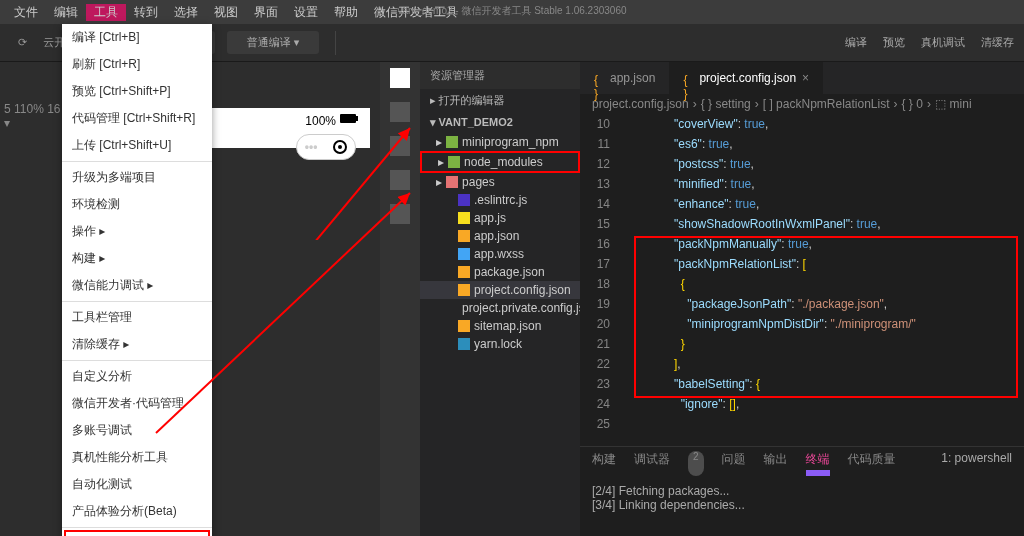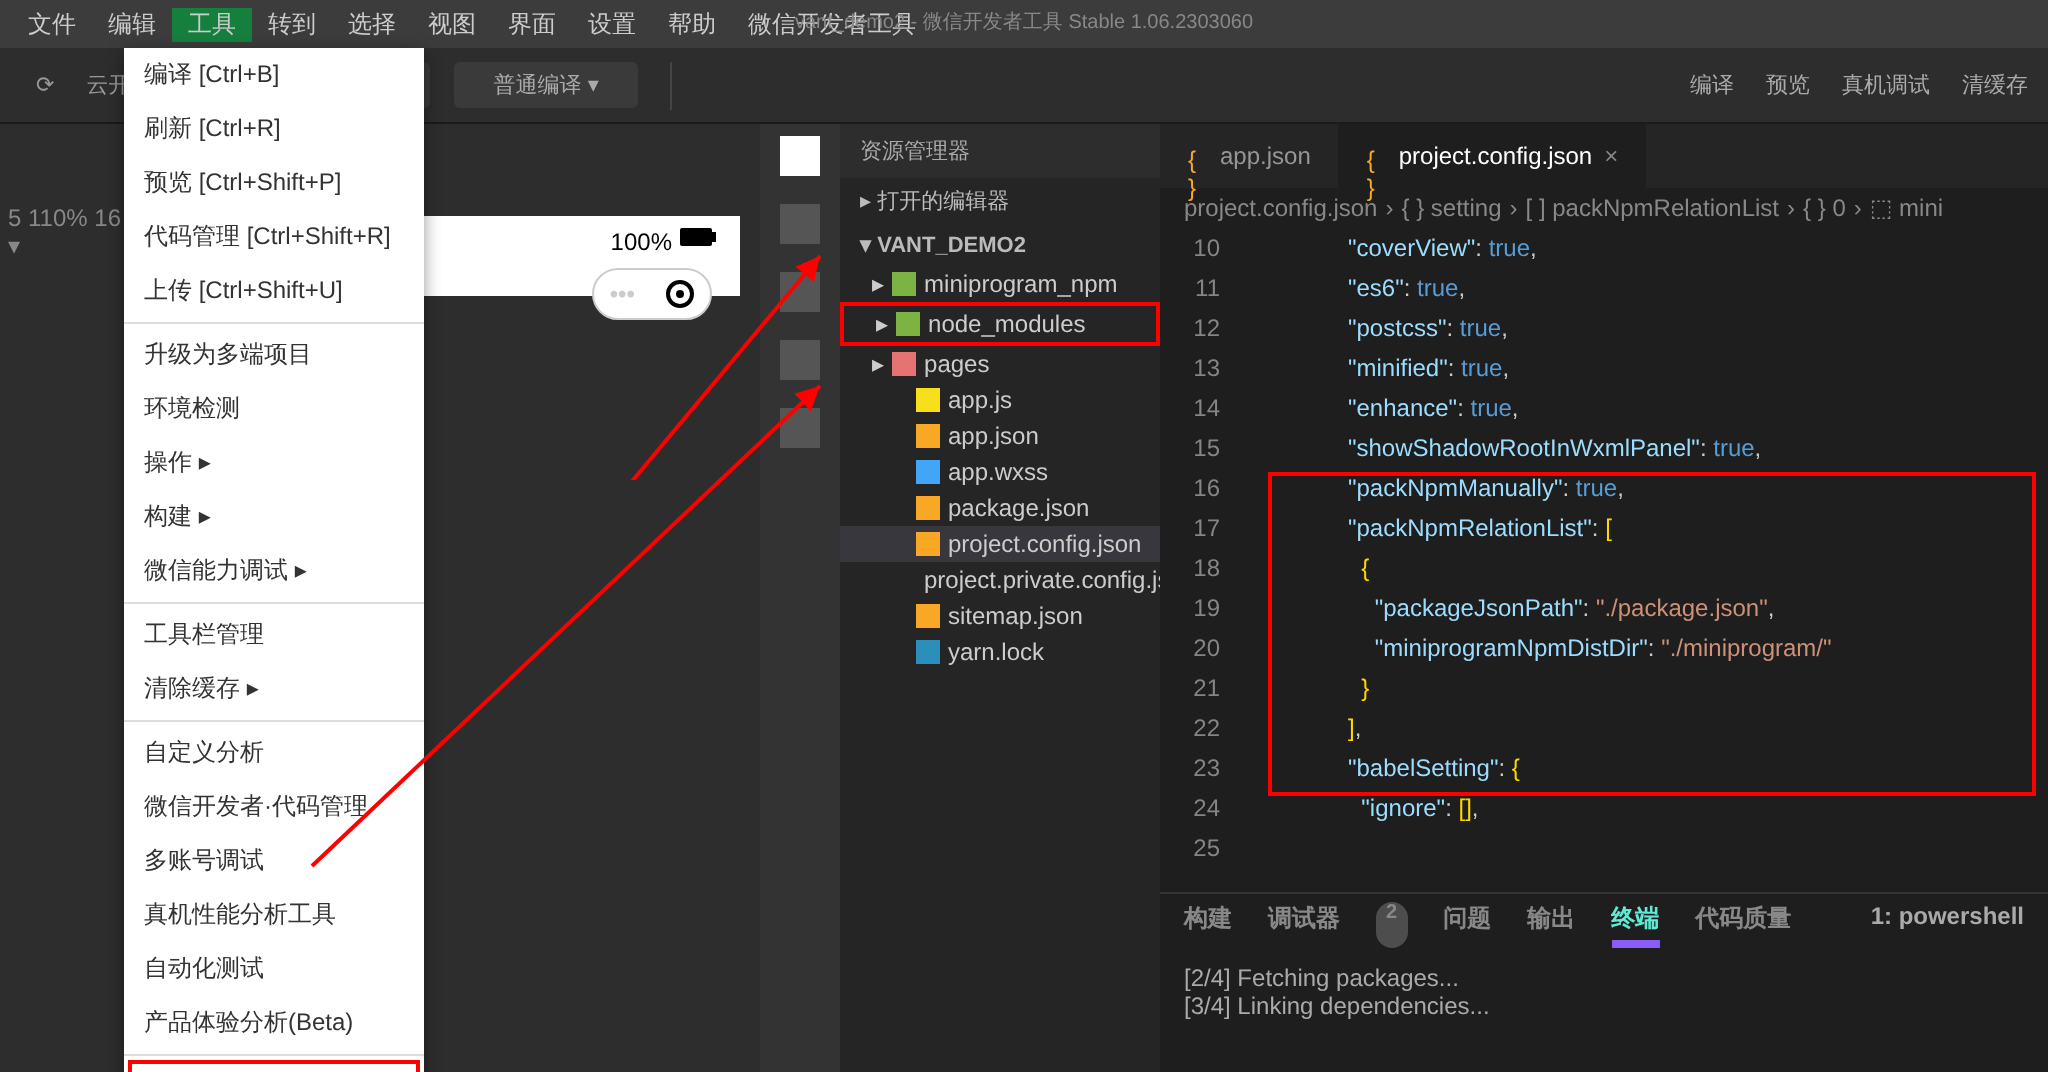--- a/index.html
+++ b/index.html
@@ -1,19 +1,19 @@
 <!DOCTYPE html>
 <html><head>
 <meta charset="utf-8">
 <style>
 * { margin:0; padding:0; box-sizing:border-box; font-family:"Microsoft YaHei",sans-serif; font-size:12px; }
 body { background:#1e1e1e; color:#ccc; width:1024px; height:536px; overflow:hidden; position:relative; }
 .menubar { height:24px; background:#3c3c3c; display:flex; align-items:center; padding:0 6px; }
 .menubar span { padding:0 8px; color:#ccc; cursor:pointer; }
-.menubar span:nth-child(3){ background:#15803d; }
+.menubar span:nth-child(3){ background:#be185d; }
 .title { position:absolute; left:50%; transform:translateX(-50%); top:4px; color:#888; font-size:10px; }
 .toolbar { height:38px; background:#2d2d2d; display:flex; align-items:center; padding:0 10px; border-bottom:1px solid #1a1a1a; }
 .tb-sep { width:1px; height:24px; background:#444; margin:0 10px; }
 .tb-btn { padding:4px 8px; color:#999; font-size:11px; }
 .tb-pill { background:#3a3a3a; border-radius:3px; padding:4px 20px; color:#aaa; font-size:11px; margin:0 6px; }
 .tb-labels { display:flex; gap:16px; margin-left:auto; }
 .tb-labels span { color:#aaa; font-size:11px; }
 .main { display:flex; height:calc(100% - 62px); }
 .left { width:67px; background:#2d2d2d; color:#888; padding:40px 4px 0; font-size:10px; }
 .sim-area { width:313px; background:#2d2d2d; position:relative; }
@@ -57,22 +57,22 @@
 .bread .seg { display:flex; align-items:center; gap:3px; }
 .code { flex:1; display:flex; font-family:Consolas,monospace; font-size:13px; overflow:hidden; position:relative; }
 .gutter { width:44px; text-align:right; padding-right:14px; color:#858585; }
 .gutter div { line-height:20px; }
 .lines { flex:1; }
 .lines div { line-height:20px; white-space:pre; padding-left:50px; }
 .k { color:#9cdcfe; } .s { color:#ce9178; } .b { color:#569cd6; } .br { color:#ffd700; }
 .hl-box { position:absolute; border:2px solid red; }
 .terminal { height:90px; background:#1e1e1e; border-top:1px solid #333; }
 .term-tabs { display:flex; gap:18px; padding:4px 12px; font-size:11px; }
-.term-tabs span { color:#888;font-weight:bold; }
-.term-tabs .act { color:#5eead4; border-bottom:4px solid #8b5cf6; padding-bottom:2px; }
+.term-tabs span { color:#888; }
+.term-tabs .act { color:#ec4899; border-bottom:6px solid #8b5cf6; padding-bottom:2px; }
 .term-tabs .badge { background:#4d4d4d; border-radius:8px; padding:0 5px; font-size:10px; }
 .term-tabs .right { margin-left:auto; color:#aaa; }
 .term-out { padding:4px 12px; font-family:Consolas,monospace; font-size:11px; color:#aaa; }
 .arrow { position:absolute; z-index:200; pointer-events:none; }
 </style>
 </head>
 <body>
 
 <div class="menubar">
     <span>文件</span>
@@ -175,20 +175,24 @@
         </div>
         <div class="ind1 hl">
           <span style="margin-left: -12px;">▸</span>
           <span class="ico ico-folder-g"></span>
           <span>node_modules</span>
         </div>
         <div class="ind1">
           <span style="margin-left: -12px;">▸</span>
           <span class="ico ico-folder-r"></span>
           <span>pages</span>
+        </div>
+        <div class="ind2">
+          <span class="ico ico-eslint"></span>
+          <span>.eslintrc.js</span>
         </div>
         <div class="ind2">
           <span class="ico ico-js"></span>
           <span>app.js</span>
         </div>
         <div class="ind2">
           <span class="ico ico-json"></span>
           <span>app.json</span>
         </div>
         <div class="ind2">

